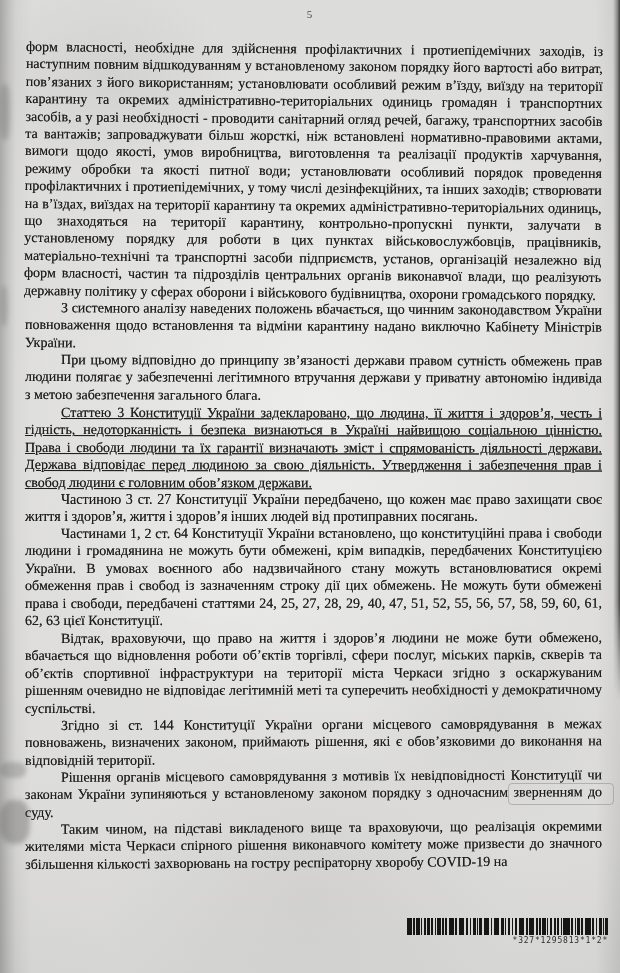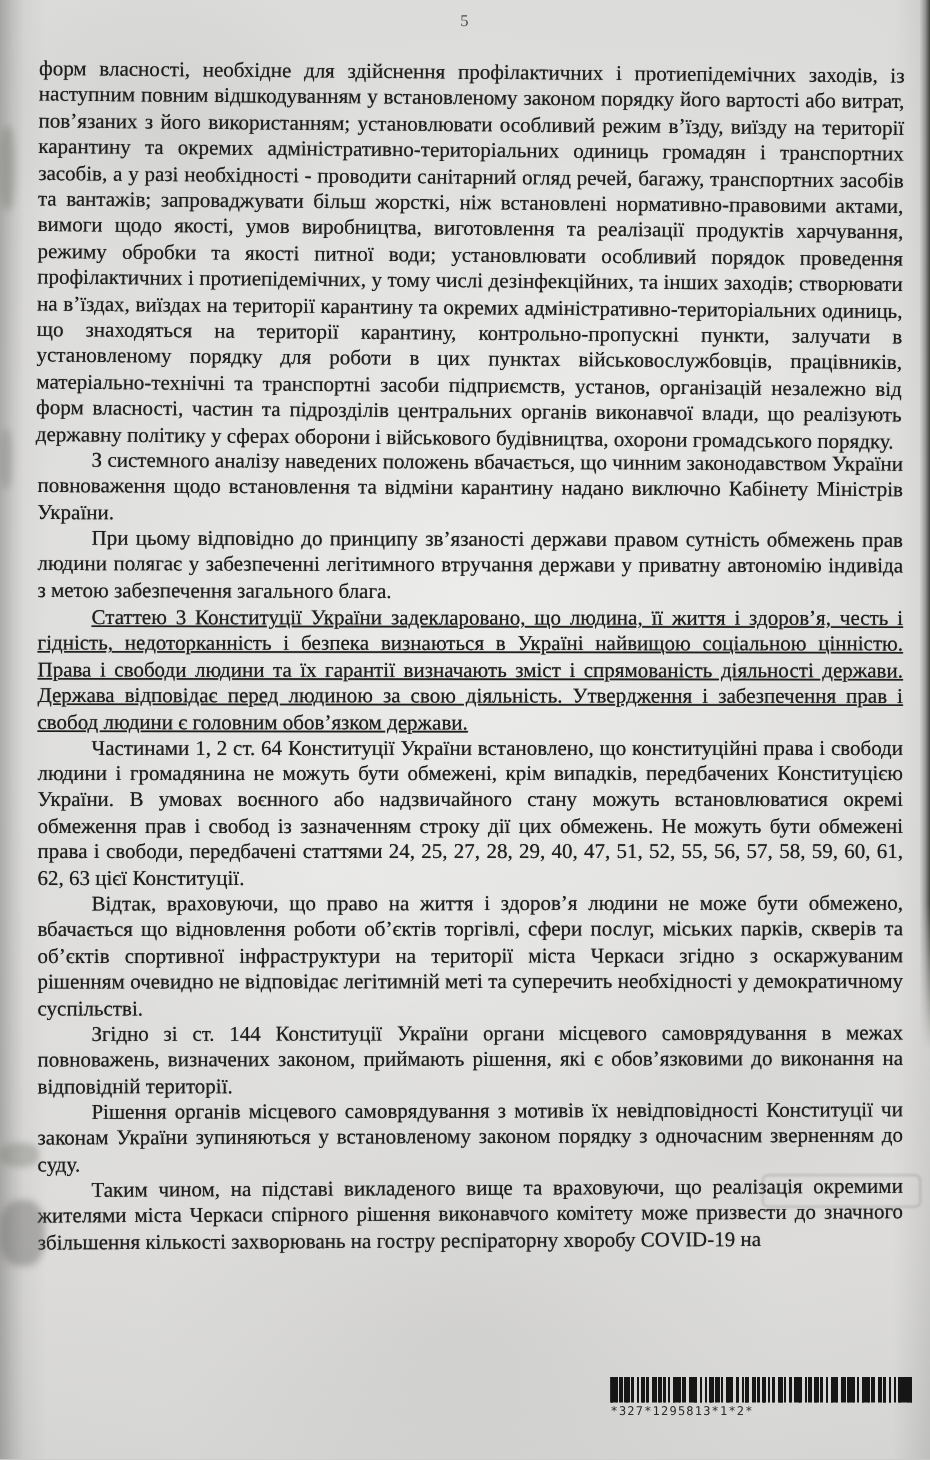--- a/index.html
+++ b/index.html
@@ -67,21 +67,21 @@
   .smudge-a{left:0;top:84px;width:10px;height:56px;background:rgba(95,95,93,.30);filter:blur(2.5px);}
   .smudge-b{left:0;top:762px;width:26px;height:16px;background:rgba(108,112,106,.35);filter:blur(2px);}
   .smudge-c{left:0;top:800px;width:30px;height:44px;background:rgba(98,98,96,.40);filter:blur(2.5px);}
   .smudge-d{left:0;top:286px;width:8px;height:40px;background:rgba(105,105,103,.25);filter:blur(2px);}
   .ghost-box{
     position:absolute;left:508px;top:783px;width:104px;height:20px;pointer-events:none;
     border:1.5px solid rgba(142,142,140,.55);border-radius:4px;filter:blur(.7px);
   }
   
   .barcode{
-    position:absolute;top:918px;right:12px;width:201px;text-align:left;
+    position:absolute;top:918px;right:12px;width:201px;text-align:right;
   }
   .barcode .bars{
     height:17px;width:100%;
     background:
       repeating-linear-gradient(90deg,#161616 0 1.5px,rgba(0,0,0,0) 1.5px 3.5px),
       repeating-linear-gradient(90deg,#161616 0 1px,rgba(0,0,0,0) 1px 6px),
       repeating-linear-gradient(90deg,rgba(0,0,0,0) 0 9px,#161616 9px 11.5px);
     box-shadow:inset 4px 0 0 #161616, inset -3px 0 0 #161616;
   }
   .barcode .label{
@@ -96,20 +96,21 @@
 <div class="page">
   <div class="mottle"></div>
 
   <div class="page-number">5</div>
 
   <div class="text-block">
     <p class="no-indent">форм власності, необхідне для здійснення профілактичних і протиепідемічних заходів, із наступним повним відшкодуванням у встановленому законом порядку його вартості або витрат, пов’язаних з його використанням; установлювати особливий режим в’їзду, виїзду на території карантину та окремих адміністративно-територіальних одиниць громадян і транспортних засобів, а у разі необхідності - проводити санітарний огляд речей, багажу, транспортних засобів та вантажів; запроваджувати більш жорсткі, ніж встановлені нормативно-правовими актами, вимоги щодо якості, умов виробництва, виготовлення та реалізації продуктів харчування, режиму обробки та якості питної води; установлювати особливий порядок проведення профілактичних і протиепідемічних, у тому числі дезінфекційних, та інших заходів; створювати на в’їздах, виїздах на території карантину та окремих адміністративно-територіальних одиниць, що знаходяться на території карантину, контрольно-пропускні пункти, залучати в установленому порядку для роботи в цих пунктах військовослужбовців, працівників, матеріально-технічні та транспортні засоби підприємств, установ, організацій незалежно від форм власності, частин та підрозділів центральних органів виконавчої влади, що реалізують державну політику у сферах оборони і військового будівництва, охорони громадського порядку.</p>
     <p>З системного аналізу наведених положень вбачається, що чинним законодавством України повноваження щодо встановлення та відміни карантину надано виключно Кабінету Міністрів України.</p>
     <p>При цьому відповідно до принципу зв’язаності держави правом сутність обмежень прав людини полягає у забезпеченні легітимного втручання держави у приватну автономію індивіда з метою забезпечення загального блага.</p>
     <p>Статтею 3 Конституції України задекларовано, що людина, її життя і здоров’я, честь і гідність, недоторканність і безпека визнаються в Україні найвищою соціальною цінністю. Права і свободи людини та їх гарантії визначають зміст і спрямованість діяльності держави. Держава відповідає перед людиною за свою діяльність. Утвердження і забезпечення прав і свобод людини є головним обов’язком держави.</p>
+    <p>Частиною 3 ст. 27 Конституції України передбачено, що кожен має право захищати своє життя і здоров’я, життя і здоров’я інших людей від протиправних посягань.</p>
     <p>Частинами 1, 2 ст. 64 Конституції України встановлено, що конституційні права і свободи людини і громадянина не можуть бути обмежені, крім випадків, передбачених Конституцією України. В умовах воєнного або надзвичайного стану можуть встановлюватися окремі обмеження прав і свобод із зазначенням строку дії цих обмежень. Не можуть бути обмежені права і свободи, передбачені статтями 24, 25, 27, 28, 29, 40, 47, 51, 52, 55, 56, 57, 58, 59, 60, 61, 62, 63 цієї Конституції.</p>
     <p>Відтак, враховуючи, що право на життя і здоров’я людини не може бути обмежено, вбачається що відновлення роботи об’єктів торгівлі, сфери послуг, міських парків, скверів та об’єктів спортивної інфраструктури на території міста Черкаси згідно з оскаржуваним рішенням очевидно не відповідає легітимній меті та суперечить необхідності у демократичному суспільстві.</p>
     <p>Згідно зі ст. 144 Конституції України органи місцевого самоврядування в межах повноважень, визначених законом, приймають рішення, які є обов’язковими до виконання на відповідній території.</p>
     <p>Рішення органів місцевого самоврядування з мотивів їх невідповідності Конституції чи законам України зупиняються у встановленому законом порядку з одночасним зверненням до суду.</p>
     <p>Таким чином, на підставі викладеного вище та враховуючи, що реалізація окремими жителями міста Черкаси спірного рішення виконавчого комітету може призвести до значного збільшення кількості захворювань на гостру респіраторну хворобу COVID-19 на</p>
   </div>
 
   <div class="edge-right"></div>
   <div class="edge-left"></div>
   <div class="smudge smudge-a"></div>

